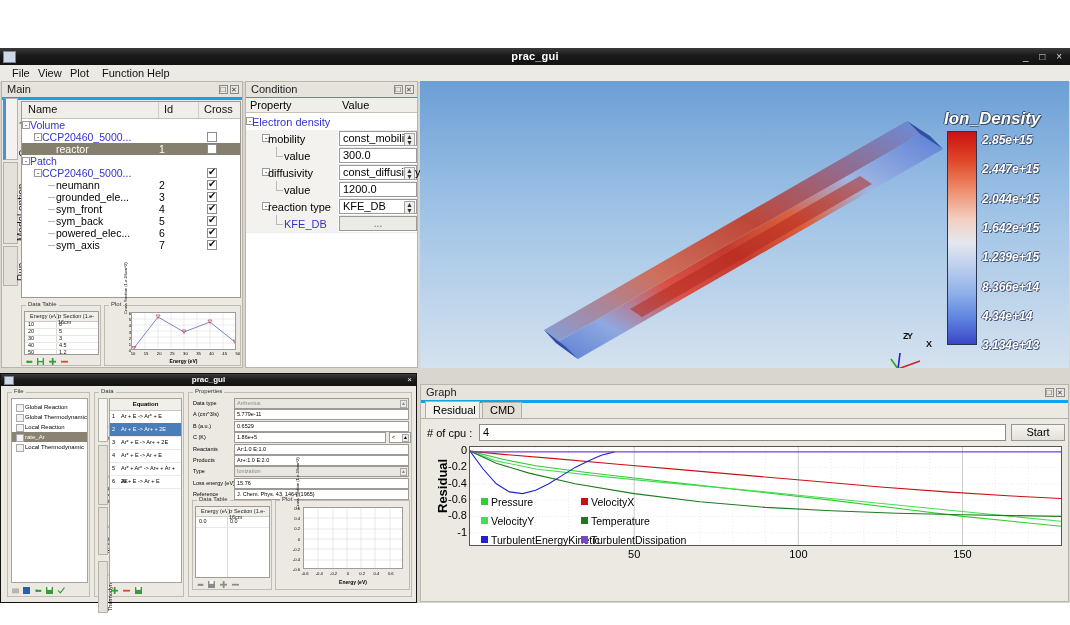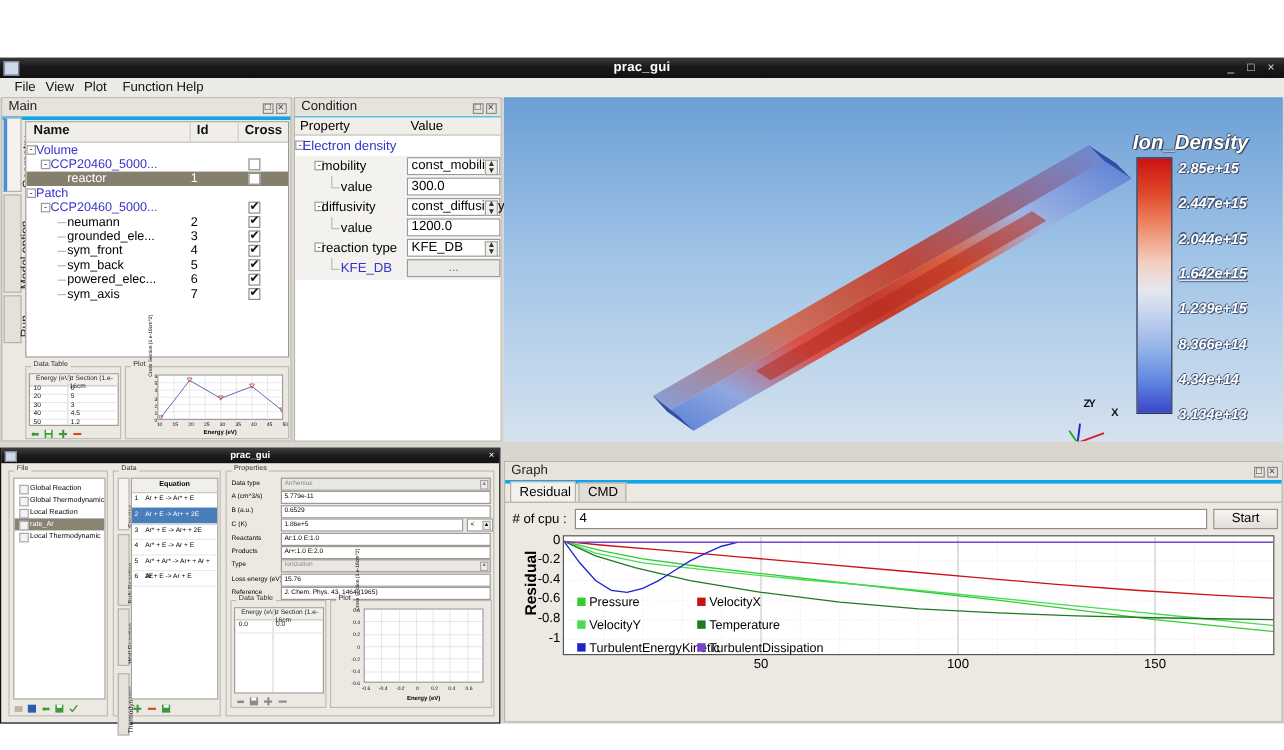--- a/index.html
+++ b/index.html
@@ -28,21 +28,21 @@
 
   
   .vtabs{position:absolute;left:1px;top:16px;width:15px;bottom:1px;}
   .vtab{position:absolute;left:0;width:15px;background:#e4e1da;border:1px solid #b6b2aa;box-sizing:border-box;}
   .vtab.active{background:#f4f2ee;border-left:3px solid #4a90d9;}
   .vtab span{display:block;transform:rotate(-90deg);transform-origin:left top;white-space:nowrap;
     font-size:10px;color:#1a1a1a;}
 
   
   .treebox{position:absolute;background:#fff;border:1px solid #9e9a93;box-sizing:border-box;overflow:hidden;}
-  .tree-hd{position:absolute;left:0;top:0;right:0;height:16px;background:#f0eee9;border-bottom:1px solid #c6c2ba;font-weight:bold;}
+  .tree-hd{position:absolute;left:0;top:0;right:0;height:16px;background:#f0eee9;border-bottom:1px solid #c6c2ba;}
   .tree-hd .c{position:absolute;top:1px;font-size:11px;color:#111;}
   .tree-hd .sep{position:absolute;top:0;width:1px;height:16px;background:#d2cec7;}
   .trow{position:absolute;left:0;right:0;height:12px;font-size:10.5px;white-space:nowrap;}
   .trow.sel{background:#857f6e;color:#fff;}
   .trow .nm{position:absolute;top:0;line-height:12px;}
   .trow .id{position:absolute;left:137px;top:0;line-height:12px;}
   .trow .chk{position:absolute;left:185px;top:1px;width:10px;height:10px;border:1px solid #8d8d8d;background:#fff;box-sizing:border-box;}
   .trow .chk.on:after{content:"\2714";position:absolute;left:0px;top:-3px;font-size:10px;color:#111;}
   .exp{position:absolute;width:8px;height:8px;border:1px solid #9a9a9a;background:#fff;box-sizing:border-box;
     font-size:8px;line-height:6px;text-align:center;color:#333;top:2px;}
@@ -449,21 +449,21 @@
     <div style="position:absolute;left:506px;top:258px;font-size:9px;font-weight:bold;color:#111">X</div>
     <div style="position:absolute;left:487px;top:250px;font-size:9px;font-weight:bold;color:#111">Y</div>
     <div style="position:absolute;left:483px;top:250px;font-size:9px;font-weight:bold;color:#111">Z</div>
 
     <div class="cbar-title" style="left:524px;top:28px">Ion_Density</div>
     <div class="cbar" style="left:527px;top:50px;height:212px"></div>
     <div id="cbar-labels">
         <div class="cbar-lbl" style="left: 562px; top: 52px;">2.85e+15</div>
         <div class="cbar-lbl" style="left: 562px; top: 81.3px;">2.447e+15</div>
         <div class="cbar-lbl" style="left: 562px; top: 110.6px;">2.044e+15</div>
-        <div class="cbar-lbl" style="left: 562px; top: 139.9px; text-decoration: underline;">1.642e+15</div>
+        <div class="cbar-lbl" style="left: 562px; top: 139.9px;">1.642e+15</div>
         <div class="cbar-lbl" style="left: 562px; top: 169.2px;">1.239e+15</div>
         <div class="cbar-lbl" style="left: 562px; top: 198.5px;">8.366e+14</div>
         <div class="cbar-lbl" style="left: 562px; top: 227.8px;">4.34e+14</div>
         <div class="cbar-lbl" style="left: 562px; top: 257.1px;">3.134e+13</div>
       </div>
   </div>
 
   <div class="panel" style="left:420px;top:336px;width:649px;height:218px;background:#ece9e3">
     <div class="panel-hd">
       <div class="ttl">Graph</div>

